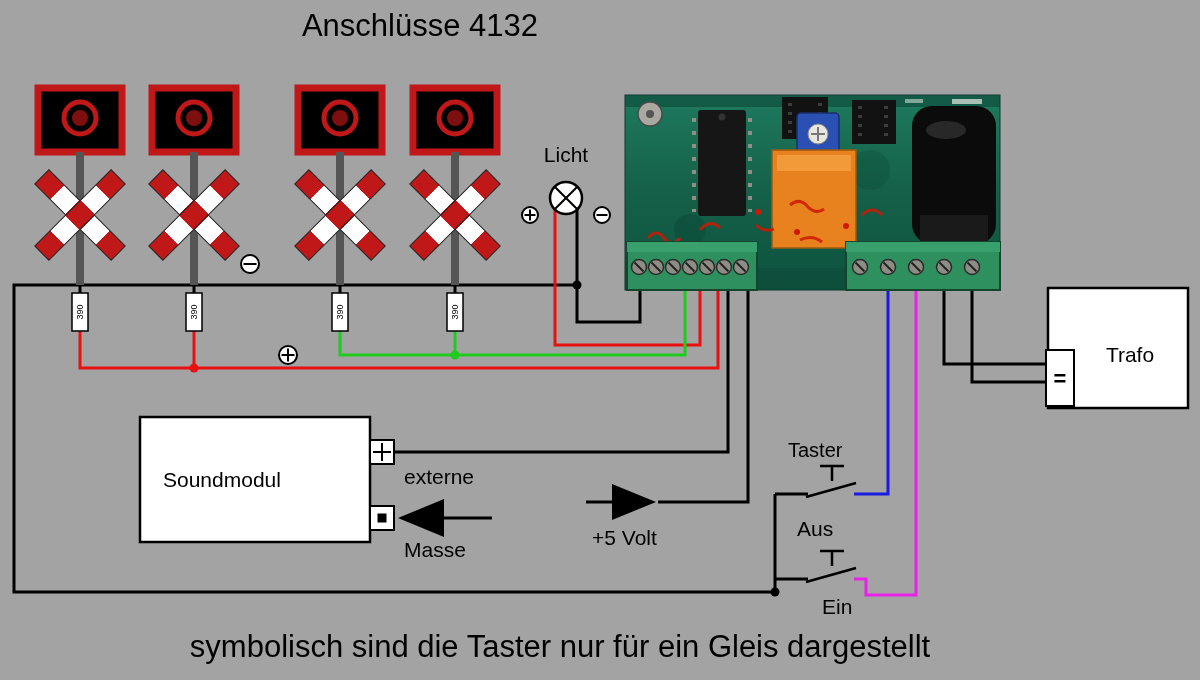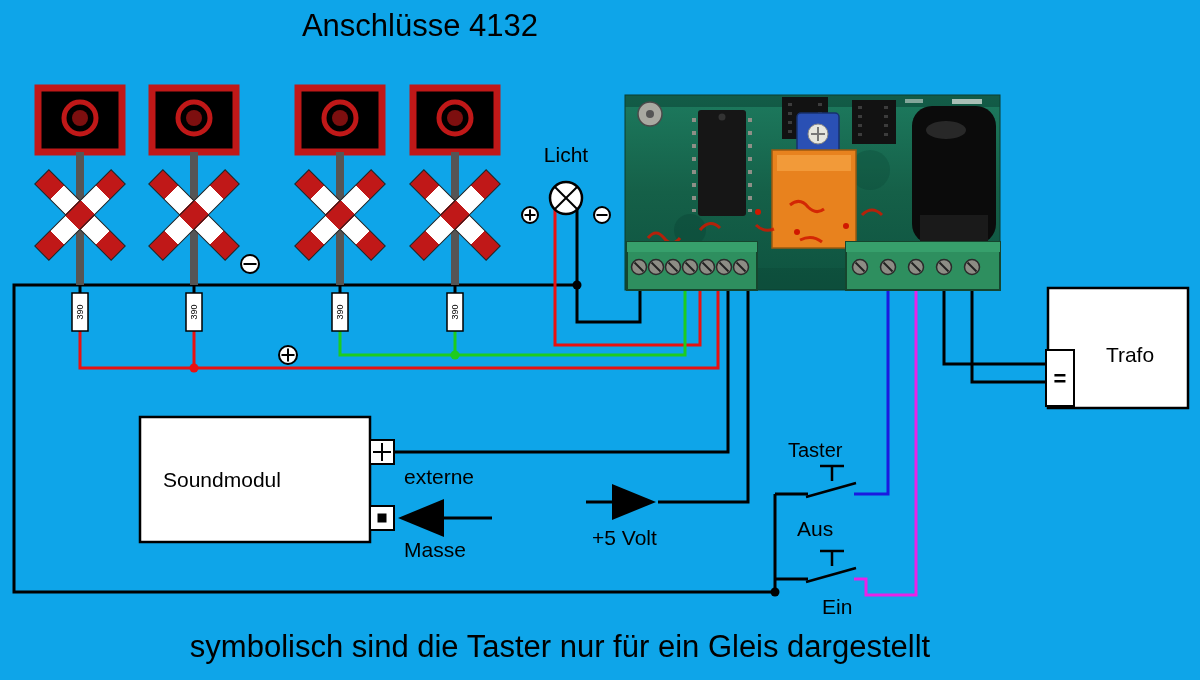--- a/index.html
+++ b/index.html
@@ -1,16 +1,16 @@
 <!DOCTYPE html>
 <html><head>
 <meta charset="utf-8">
 <style>
   html,body{margin:0;padding:0;background:#fff;}
-  #canvas{position:relative;width:1200px;height:680px;background:#0ea5e9;overflow:hidden;}
+  #canvas{position:relative;width:1200px;height:680px;background:#a3a3a3;overflow:hidden;}
   svg{position:absolute;left:0;top:0;}
   text{font-family:"Liberation Sans",sans-serif;fill:#000;}
   .t-title{font-size:31px;}
   .t-label{font-size:21px;}
   .t-small{font-size:20px;}
   .t-res{font-size:9px;}
   .t-dc{font-size:22px;font-weight:bold;}
 </style>
 </head>
 <body>

